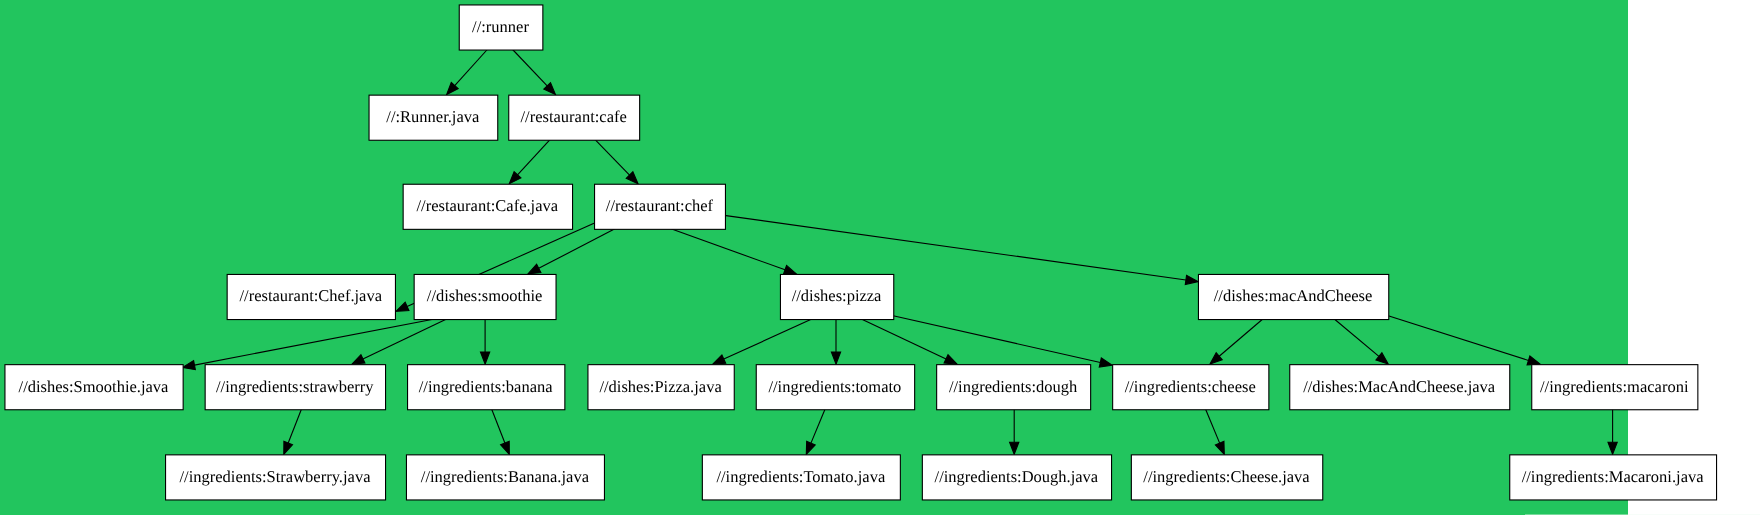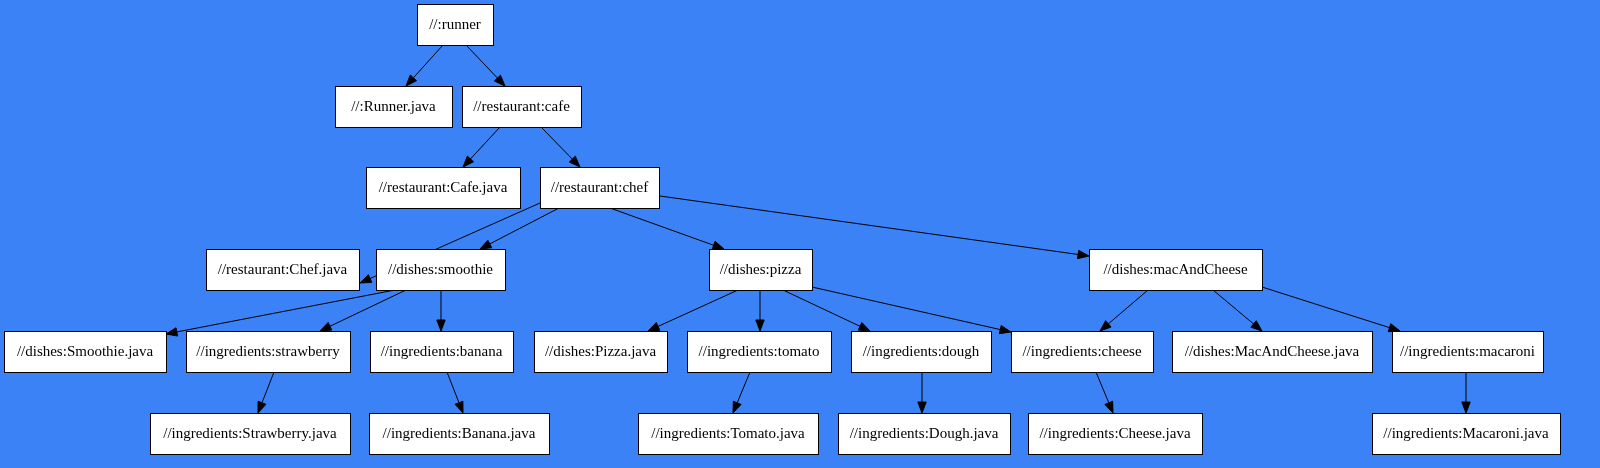--- a/index.html
+++ b/index.html
@@ -2,23 +2,23 @@
 <html><head>
 <meta charset="utf-8">
 <style>
   html, body {
     margin: 0;
     padding: 0;
     background: #ffffff;
   }
   #graph-canvas {
     position: relative;
-    width: 1600px;
+    width: 1480px;
     height: 468px;
-    background: #3b82f6;
+    background: #22c55e;
     font-family: "Liberation Serif", "DejaVu Serif", serif;
   }
   svg.graph-layer {
     position: absolute;
     top: 0;
     left: 0;
     width: 1600px;
     height: 468px;
     overflow: visible;
   }

